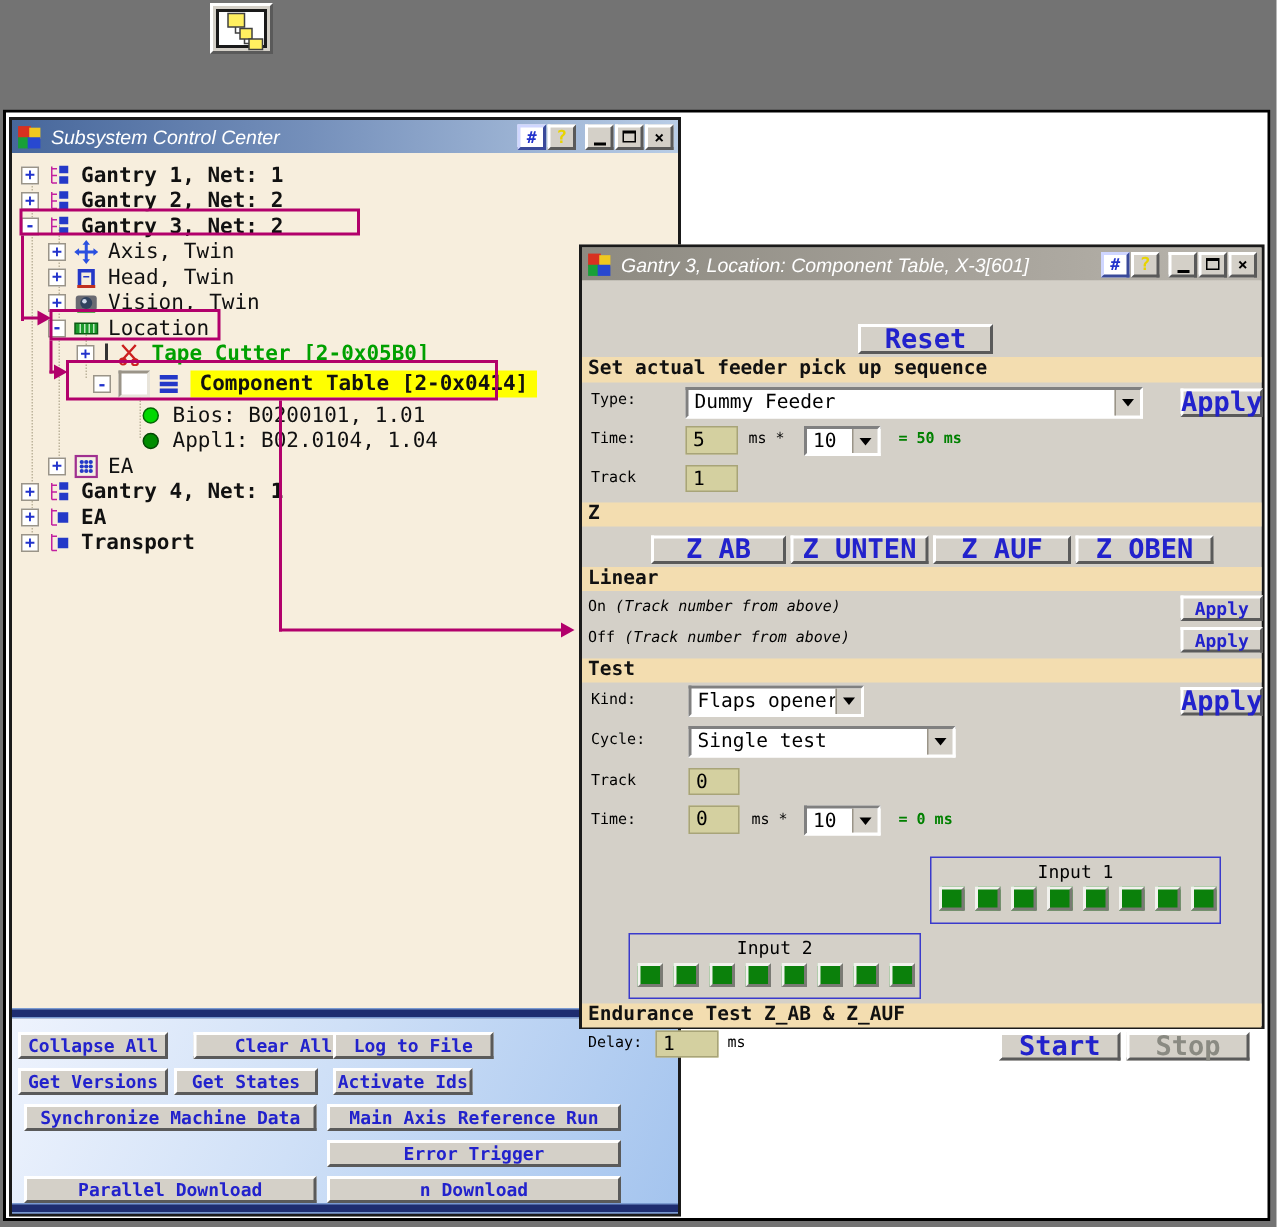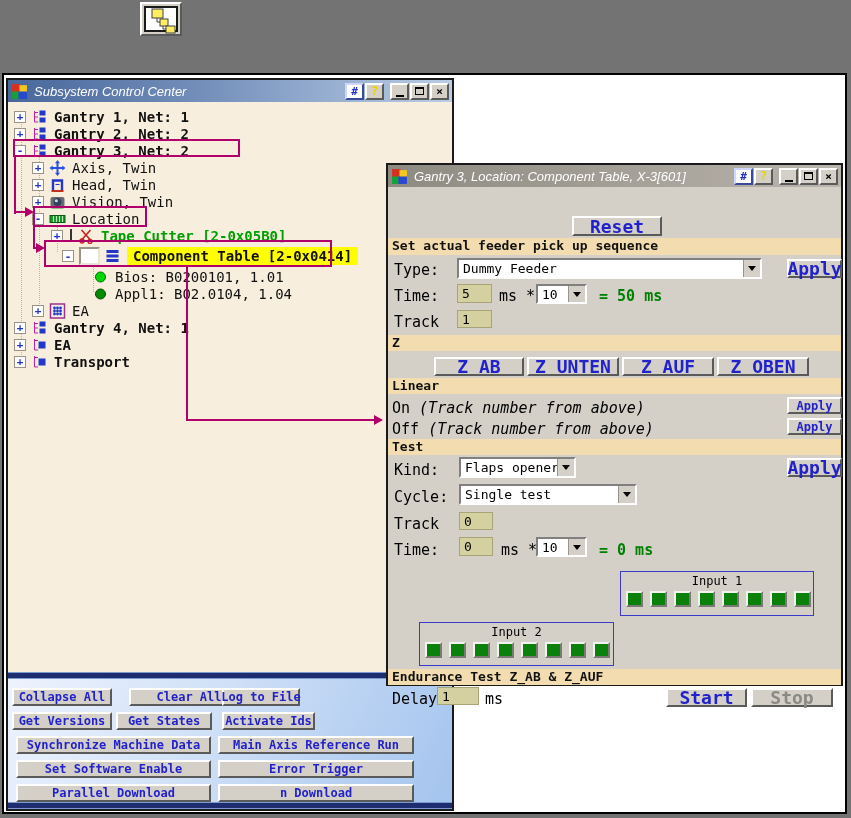--- a/index.html
+++ b/index.html
@@ -54,21 +54,21 @@
     display:flex; align-items:center; justify-content:center; margin-right:5px; flex:0 0 auto; cursor:pointer; line-height:1; }
   .ticon { width:17px; height:16px; margin-right:6px; flex:0 0 auto; }
   .ticon svg { width:100%; height:100%; display:block; }
   .selbox { width:21px; height:18px; background:#fff; border:2px solid; border-color:#9a9488 #e8e4da #e8e4da #9a9488; margin-right:4px; flex:0 0 auto; }
   .tc-bar { width:2px; height:13px; background:#333; margin:0 6px 0 2px; flex:0 0 auto; }
 
   
   .client { position:absolute; left:0; top:22px; width:453px; height:497px; background:#d4d0c8; font-size:13px; }
   .bar { position:absolute; left:0; width:453px; height:16px; background:#f3ddb0; font-weight:bold; color:#111; padding-left:4px;
     font-size:13px; line-height:16px; white-space:nowrap; }
-  .lbl { position:absolute; color:#000; white-space:nowrap; font-size:15px; }
+  .lbl { position:absolute; color:#000; white-space:nowrap; font-size:10px; }
   .lbl i { font-style:italic; }
   .grn { color:#008000; font-weight:bold; }
   .btn { position:absolute; background:#d4d0c8; border:2px solid; border-color:#fff #5a5a5a #5a5a5a #fff;
     color:#2222cc; font-family:"DejaVu Sans Mono", monospace; font-weight:bold; font-size:18px; cursor:pointer;
     display:flex; align-items:center; justify-content:center; padding:0; white-space:nowrap; }
   .btn:disabled, .btn.off { color:#8a8a82; }
   .khaki { position:absolute; background:#d4d0a0; border:1px solid #a8a478; color:#000; font-size:13px; padding:1px 0 0 4px; }
   .combo { position:absolute; height:21px; background:#fff; border:2px solid; border-color:#808080 #fff #fff #808080; display:flex; cursor:pointer; }
   .combo .ct { flex:1; font-size:13px; color:#000; padding:1px 0 0 4px; white-space:nowrap; overflow:hidden; }
   .combo .ca { width:17px; background:#d4d0c8; border-left:1px solid #9a9488; display:flex; align-items:center; justify-content:center; }
@@ -298,27 +298,26 @@
               </svg>
             </span>
             <span class="lab b">Transport</span>
           </div>
         </div>
 
       <div class="navy" style="top:592px"></div>
       <div class="btn-panel" id="btnPanel">
           <button class="panel-btn" style="left: 4px; top: 9px; width: 100px;">Collapse All</button>
           <button class="panel-btn" style="left: 121px; top: 9px; width: 120px;">Clear All</button>
-          <button class="panel-btn" style="left: 214px; top: 9px; width: 78px;">Log to File</button>
+          <button class="panel-btn" style="left: 214px; top: 9px; width: 107px;">Log to File</button>
           <button class="panel-btn" style="left: 4px; top: 33px; width: 100px;">Get Versions</button>
           <button class="panel-btn" style="left: 108px; top: 33px; width: 96px;">Get States</button>
           <button class="panel-btn" style="left: 214px; top: 33px; width: 93px;">Activate Ids</button>
           <button class="panel-btn" style="left: 8px; top: 57px; width: 195px;">Synchronize Machine Data</button>
           <button class="panel-btn" style="left: 210px; top: 57px; width: 196px;">Main Axis Reference Run</button>
-          <button class="panel-btn" style="left: 8px; top: 81px; width: 195px;">Set Software Enable</button>
           <button class="panel-btn" style="left: 210px; top: 81px; width: 196px;">Error Trigger</button>
           <button class="panel-btn" style="left: 8px; top: 105px; width: 195px;">Parallel Download</button>
           <button class="panel-btn" style="left: 210px; top: 105px; width: 196px;">n Download</button>
         </div>
       <div class="navy" style="top:722px"></div>
     </section>
 
     <section class="win right">
       <header class="tb gray">
         <span class="app-ico">

